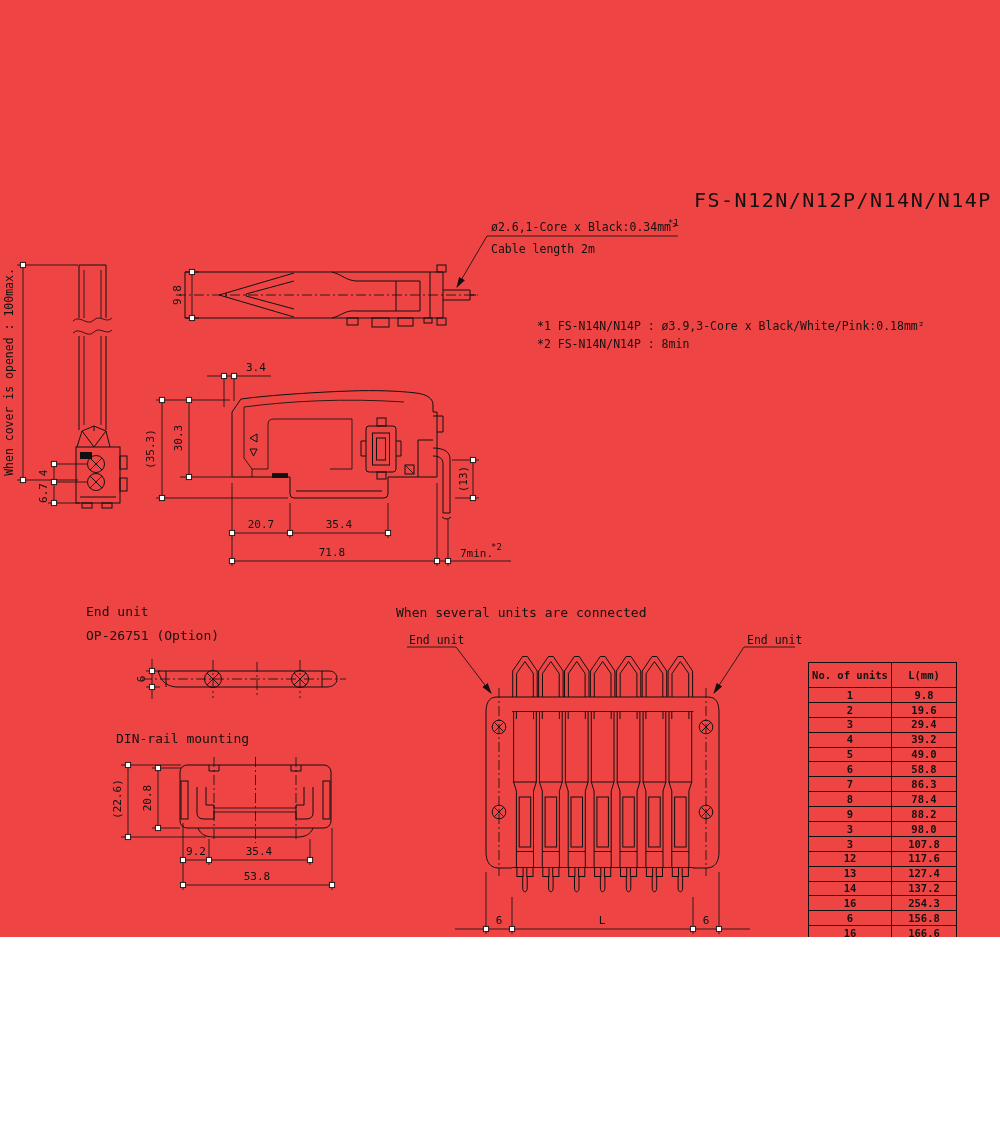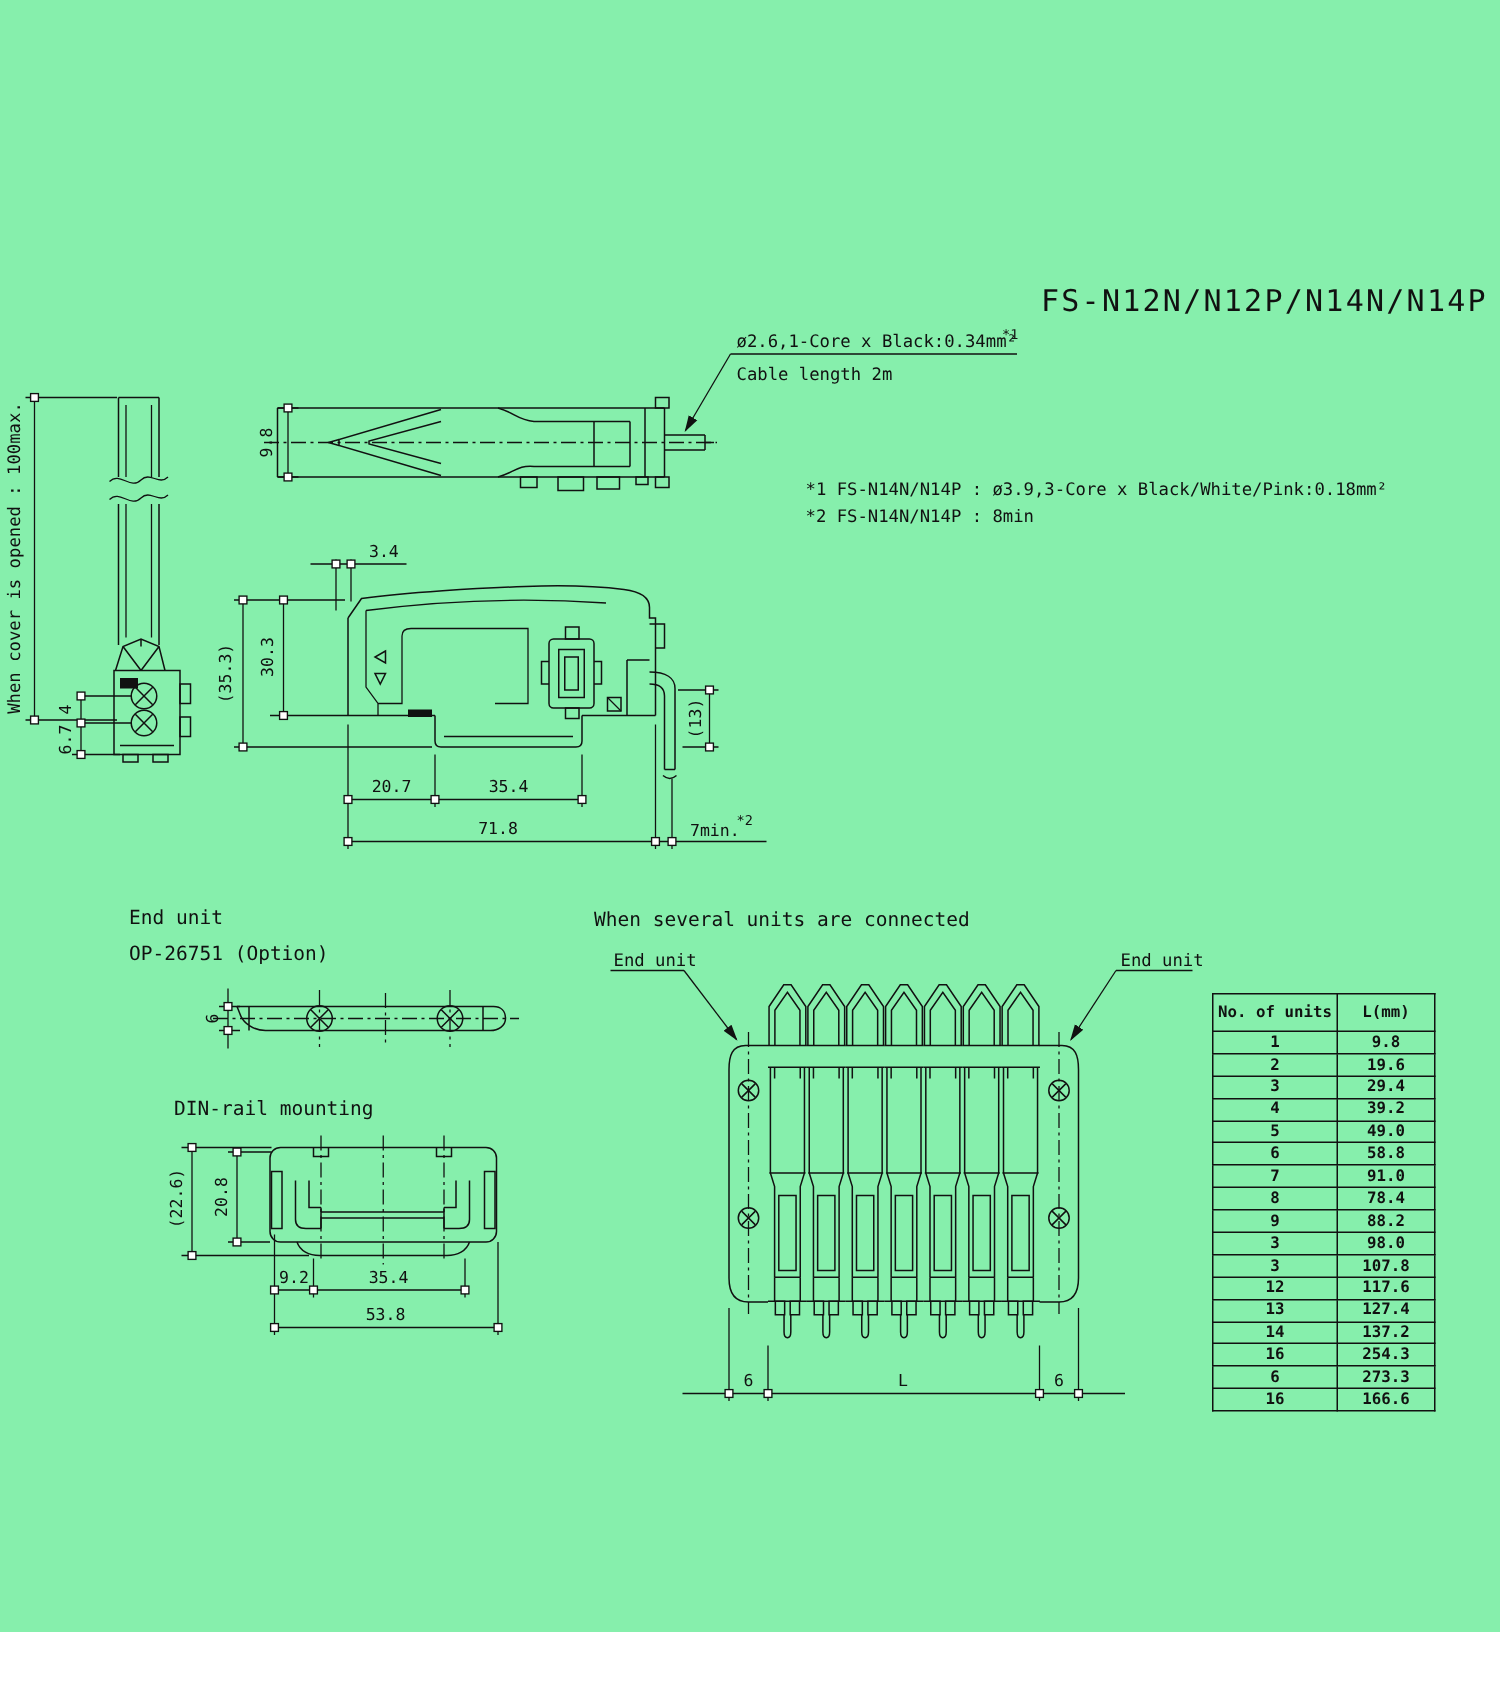--- a/index.html
+++ b/index.html
@@ -1,16 +1,16 @@
 <!DOCTYPE html>
 <html><head>
 <meta charset="utf-8">
 <style>
   html,body{margin:0;padding:0;background:#fff}
-  .stage{position:relative;width:1000px;height:1088px;background:#86efac;overflow:hidden;
+  .stage{position:relative;width:1000px;height:937px;background:#ef4444;overflow:hidden;
          font-family:"DejaVu Sans Mono",monospace;color:#111}
   svg{position:absolute;left:0;top:0}
   svg text{fill:#111;font-family:"DejaVu Sans Mono",monospace}
   .t9{font-size:9px}
   .t11{font-size:11px}
   .t12{font-size:11.5px}
   .t13{font-size:13px}
   .t20{font-size:20px;letter-spacing:1.5px}
   .ln{fill:none;stroke:#111;stroke-width:1}
   .thin{stroke-width:0.85}
@@ -289,21 +289,21 @@
       <tr>
             <td>5</td>
             <td>49.0</td>
           </tr>
       <tr>
             <td>6</td>
             <td>58.8</td>
           </tr>
       <tr>
             <td>7</td>
-            <td>91.0</td>
+            <td>86.3</td>
           </tr>
       <tr>
             <td>8</td>
             <td>78.4</td>
           </tr>
       <tr>
             <td>9</td>
             <td>88.2</td>
           </tr>
       <tr>
@@ -325,21 +325,21 @@
       <tr>
             <td>14</td>
             <td>137.2</td>
           </tr>
       <tr>
             <td>16</td>
             <td>254.3</td>
           </tr>
       <tr>
             <td>6</td>
-            <td>273.3</td>
+            <td>156.8</td>
           </tr>
       <tr>
             <td>16</td>
             <td>166.6</td>
           </tr>
     </tbody>
   </table>
 </div>
 
 </div>

